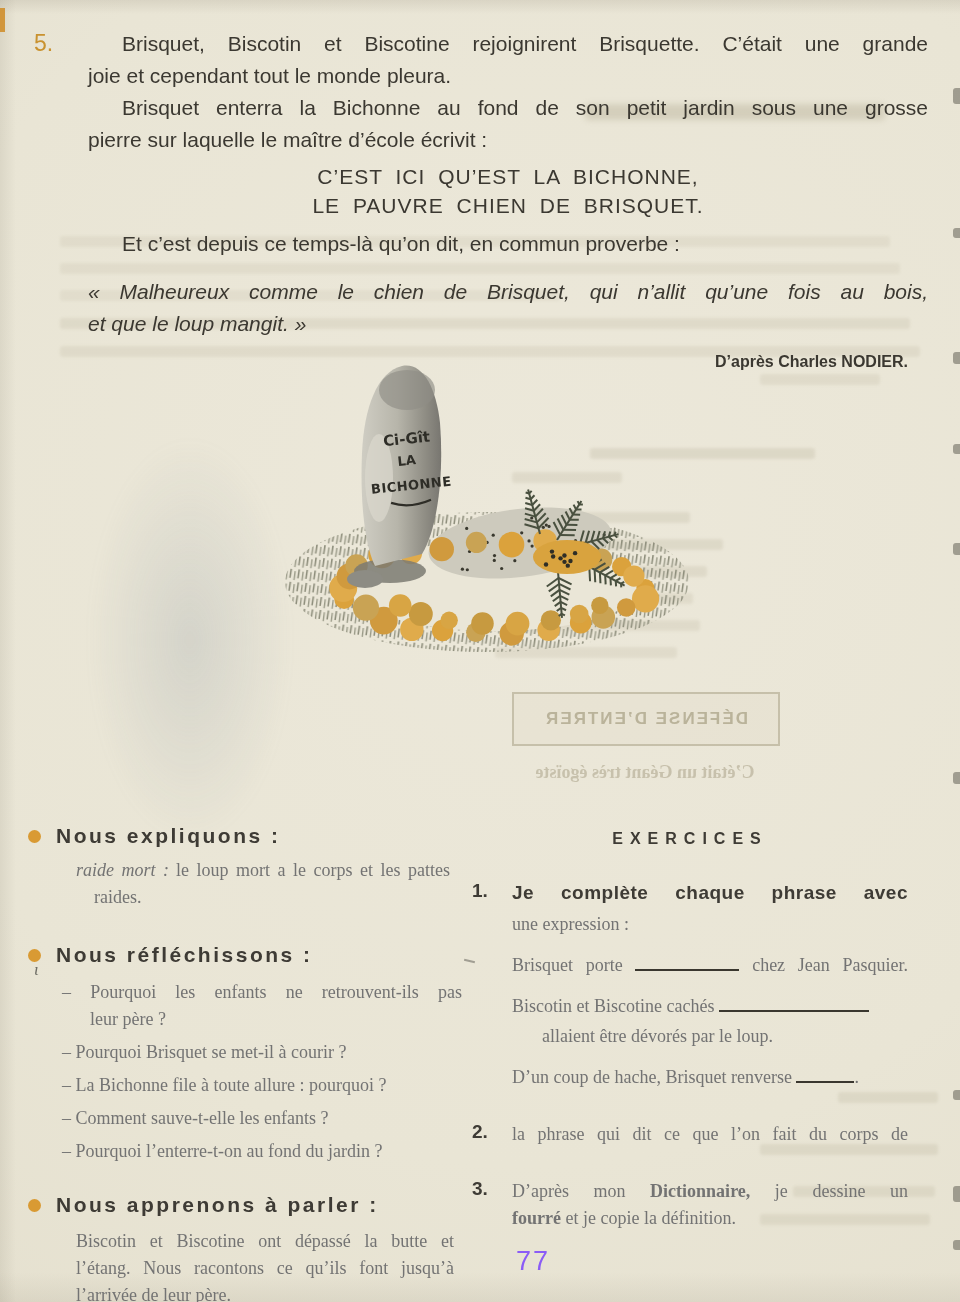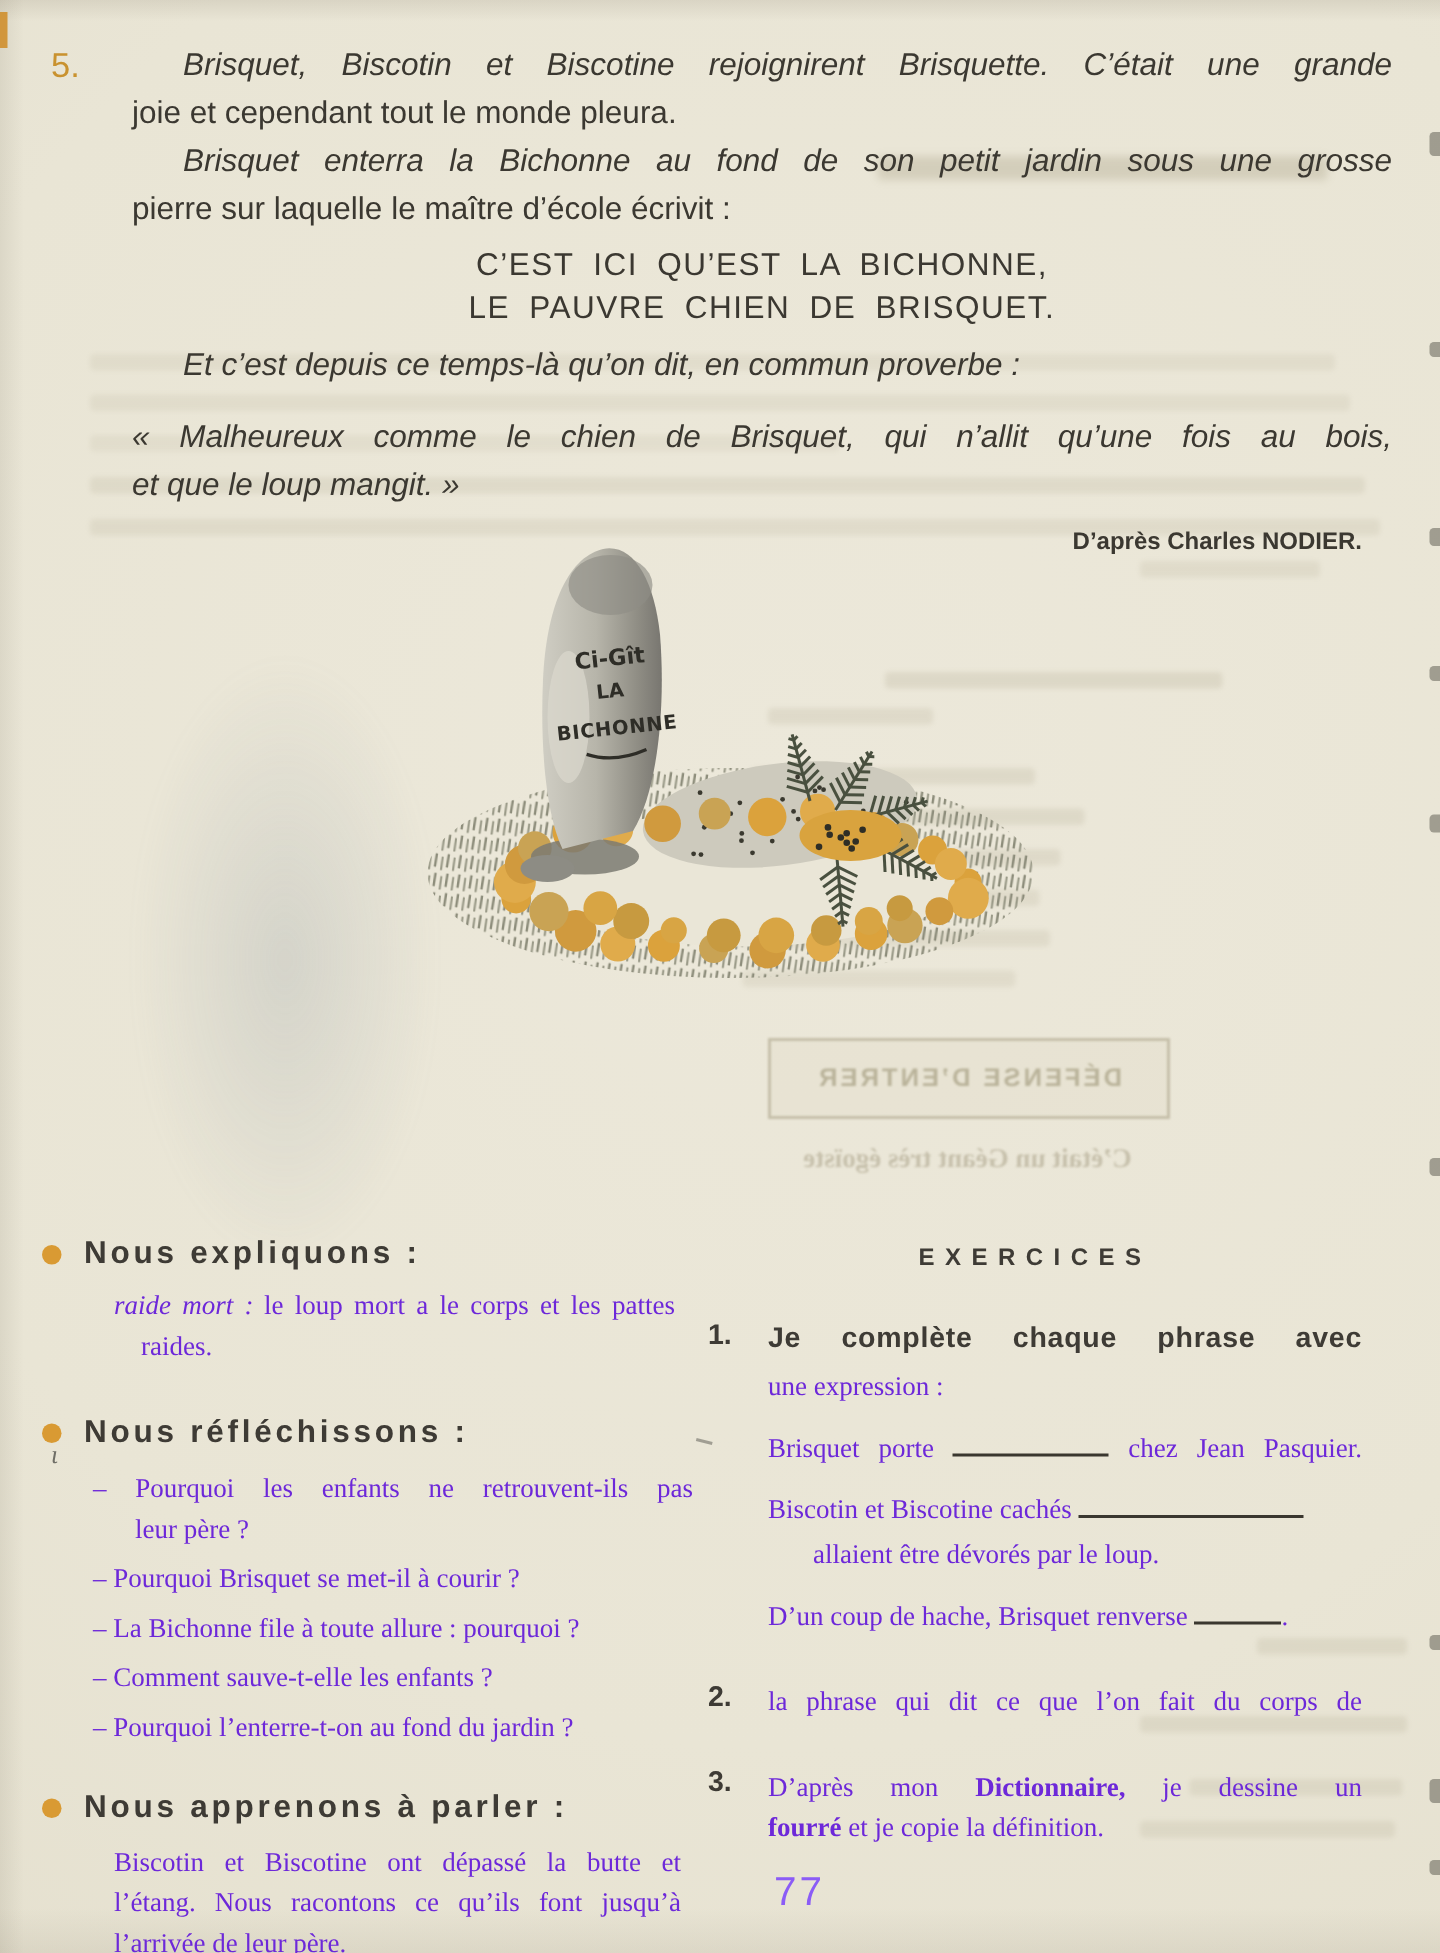--- a/index.html
+++ b/index.html
@@ -28,34 +28,34 @@
   
   .edge{position:absolute;right:0;width:7px;background:#55544a;opacity:.5;border-radius:3px 0 0 3px;z-index:3;}
   .corner-mark{position:absolute;left:0;top:8px;width:5px;height:24px;background:#cf8f2e;opacity:.9;z-index:3;}
   .pencil{position:absolute;color:#6f6e66;z-index:3;font-family:"Liberation Serif",serif;}
   .tick{position:absolute;width:11px;height:2px;background:#6f6e66;opacity:.6;transform:rotate(14deg);z-index:3;}
   
   .lesson-num{left:34px;top:30px;font-size:23px;color:#c9922f;z-index:2;}
   .reading{left:88px;top:28px;width:840px;font-size:21px;line-height:32px;z-index:2;}
   .line{text-align:justify;}
   .jl{text-align:justify;text-align-last:justify;}
-  .ind{text-indent:34px;font-style:italic;}
+  .ind{text-indent:34px;}
   .epitaph{text-align:center;letter-spacing:1px;word-spacing:6px;margin-top:6px;line-height:29px;}
   .para3{margin-top:8px;}
   .proverb{font-style:italic;margin-top:16px;line-height:32px;}
   .attribution{text-align:right;padding-right:20px;font-size:16px;margin-top:6px;font-weight:bold;}
   
   .illus{left:272px;top:358px;width:436px;height:306px;z-index:1;}
   
   .lc{left:28px;top:824px;width:456px;z-index:2;}
   .rc{left:472px;top:830px;width:436px;z-index:2;}
   .sec-head{display:flex;align-items:center;}
   .bullet{width:13px;height:13px;border-radius:50%;background:#d99a33;margin-right:15px;flex:0 0 auto;}
   .sec-title{font-weight:bold;font-size:21px;letter-spacing:2.5px;color:#3e3b35;}
-  .serif{font-family:"Liberation Serif",serif;color:#6d28d9;font-size:18px;line-height:27px;}
+  .serif{font-family:"Liberation Serif",serif;color:#737373;font-size:18px;line-height:27px;}
   .def{margin:9px 0 0 48px;width:374px;}
   .term{font-style:italic;margin-right:7px;}
   .def2{margin-left:66px;width:374px;}
   .mt-refl{margin-top:32px;}
   .qwrap{margin-top:12px;margin-left:34px;}
   .q{width:400px;margin:6px 0;}
   .q2{padding-left:28px;}
   .mt-parler{margin-top:28px;}
   .parler{margin:11px 0 0 48px;width:378px;}
   

